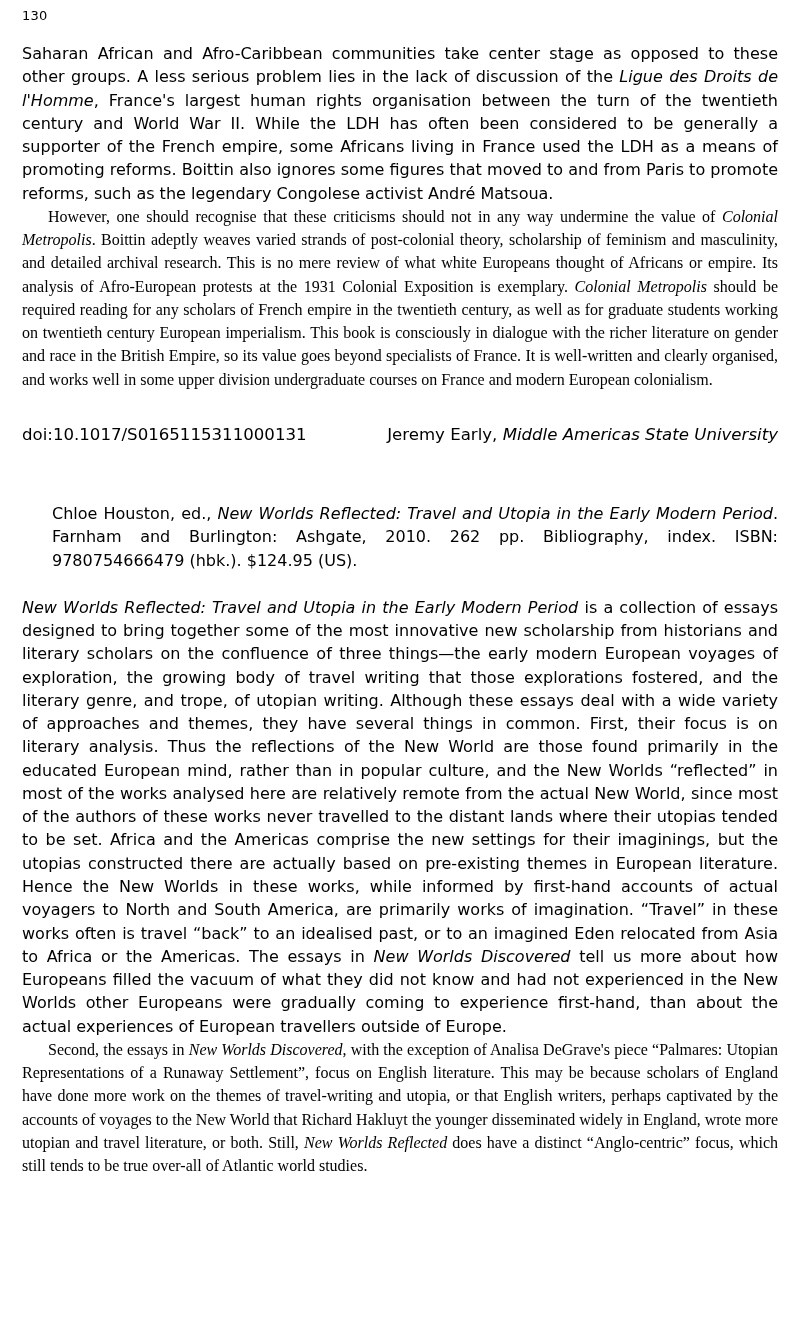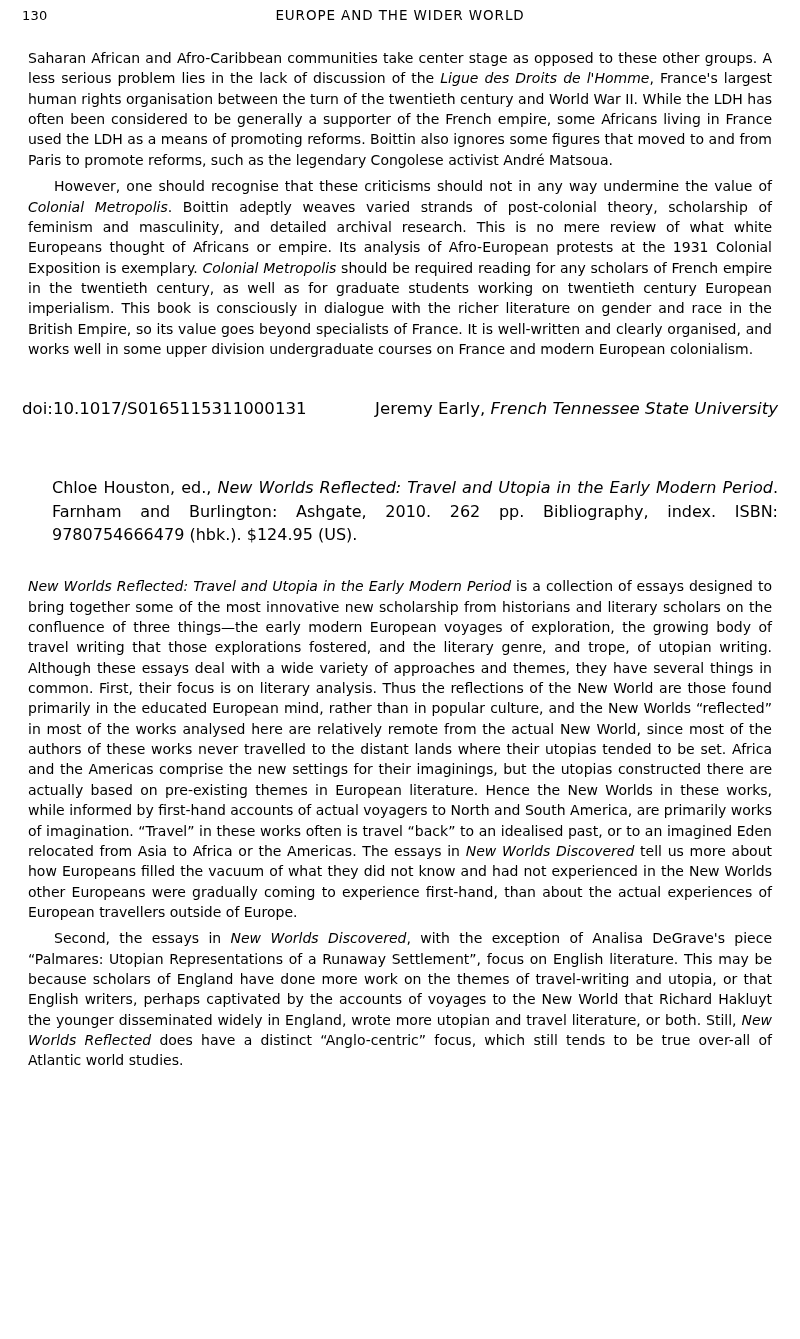--- a/index.html
+++ b/index.html
@@ -45,29 +45,30 @@
     font-size: 13.5px;
     letter-spacing: 0.9px;
   }
   .content {
     position: absolute;
     top: 42px;
     left: 22px;
     width: 756px;
   }
   p {
-    margin: 6px;
-    font-size: 14px;
+    margin: 0;
+    font-size: 16px;
     line-height: 1.455;
     text-align: justify;
     text-justify: inter-word;
     hyphens: none;
   }
   p.indent {
     text-indent: 26px;
+    font-family: Liberation Serif, serif;
   }
   .gap-med { height: 24px; }
   .gap-large { height: 34px; }
   .doi-row {
     display: flex;
     justify-content: space-between;
     align-items: center;
     font-size: 16.6px;
     width: 100%;
   }
@@ -83,34 +84,33 @@
   i, .it { font-style: italic; }
   .author-aff { font-style: italic; }
 </style>
 </head>
 <body>
 
 <div class="page">
 
   <div class="running-head">
     <span class="folio">130</span>
-    <span class="title">EUROPE AND THE WIDER WORLD</span>
   </div>
 
   <div class="content">
 
     <p><span>Saharan African and Afro-Caribbean communities take center stage as opposed to these other groups. A less serious problem lies in the lack of discussion of the </span><i>Ligue des Droits de l'Homme</i><span>, France's largest human rights organisation between the turn of the twentieth century and World War II. While the LDH has often been considered to be generally a supporter of the French empire, some Africans living in France used the LDH as a means of promoting reforms. Boittin also ignores some figures that moved to and from Paris to promote reforms, such as the legendary Congolese activist André Matsoua.</span></p>
 
     <p class="indent"><span>However, one should recognise that these criticisms should not in any way undermine the value of </span><i>Colonial Metropolis</i><span>. Boittin adeptly weaves varied strands of post-colonial theory, scholarship of feminism and masculinity, and detailed archival research. This is no mere review of what white Europeans thought of Africans or empire. Its analysis of Afro-European protests at the 1931 Colonial Exposition is exemplary. </span><i>Colonial Metropolis</i><span> should be required reading for any scholars of French empire in the twentieth century, as well as for graduate students working on twentieth century European imperialism. This book is consciously in dialogue with the richer literature on gender and race in the British Empire, so its value goes beyond specialists of France. It is well-written and clearly organised, and works well in some upper division undergraduate courses on France and modern European colonialism.</span></p>
 
     <div class="gap-large"></div>
 
     <div class="doi-row">
       <span class="left">doi:10.1017/S0165115311000131</span>
-      <span class="right"><span>Jeremy Early, </span><i class="author-aff">French Tennessee State University</i></span>
+      <span class="right"><span>Jeremy Early, </span><i class="author-aff">Middle Americas State University</i></span>
     </div>
 
     <div class="gap-large"></div>
     <div class="gap-med"></div>
 
     <p class="book-head"><span>Chloe Houston, ed., </span><i>New Worlds Reflected: Travel and Utopia in the Early Modern Period</i><span>. Farnham and Burlington: Ashgate, 2010. 262 pp. Bibliography, index. ISBN: 9780754666479 (hbk.). $124.95 (US).</span></p>
 
     <div class="gap-med"></div>
 
     <p><i>New Worlds Reflected: Travel and Utopia in the Early Modern Period</i><span> is a collection of essays designed to bring together some of the most innovative new scholarship from historians and literary scholars on the confluence of three things—the early modern European voyages of exploration, the growing body of travel writing that those explorations fostered, and the literary genre, and trope, of utopian writing. Although these essays deal with a wide variety of approaches and themes, they have several things in common. First, their focus is on literary analysis. Thus the reflections of the New World are those found primarily in the educated European mind, rather than in popular culture, and the New Worlds “reflected” in most of the works analysed here are relatively remote from the actual New World, since most of the authors of these works never travelled to the distant lands where their utopias tended to be set. Africa and the Americas comprise the new settings for their imaginings, but the utopias constructed there are actually based on pre-existing themes in European literature. Hence the New Worlds in these works, while informed by first-hand accounts of actual voyagers to North and South America, are primarily works of imagination. “Travel” in these works often is travel “back” to an idealised past, or to an imagined Eden relocated from Asia to Africa or the Americas. The essays in </span><i>New Worlds Discovered</i><span> tell us more about how Europeans filled the vacuum of what they did not know and had not experienced in the New Worlds other Europeans were gradually coming to experience first-hand, than about the actual experiences of European travellers outside of Europe.</span></p>

